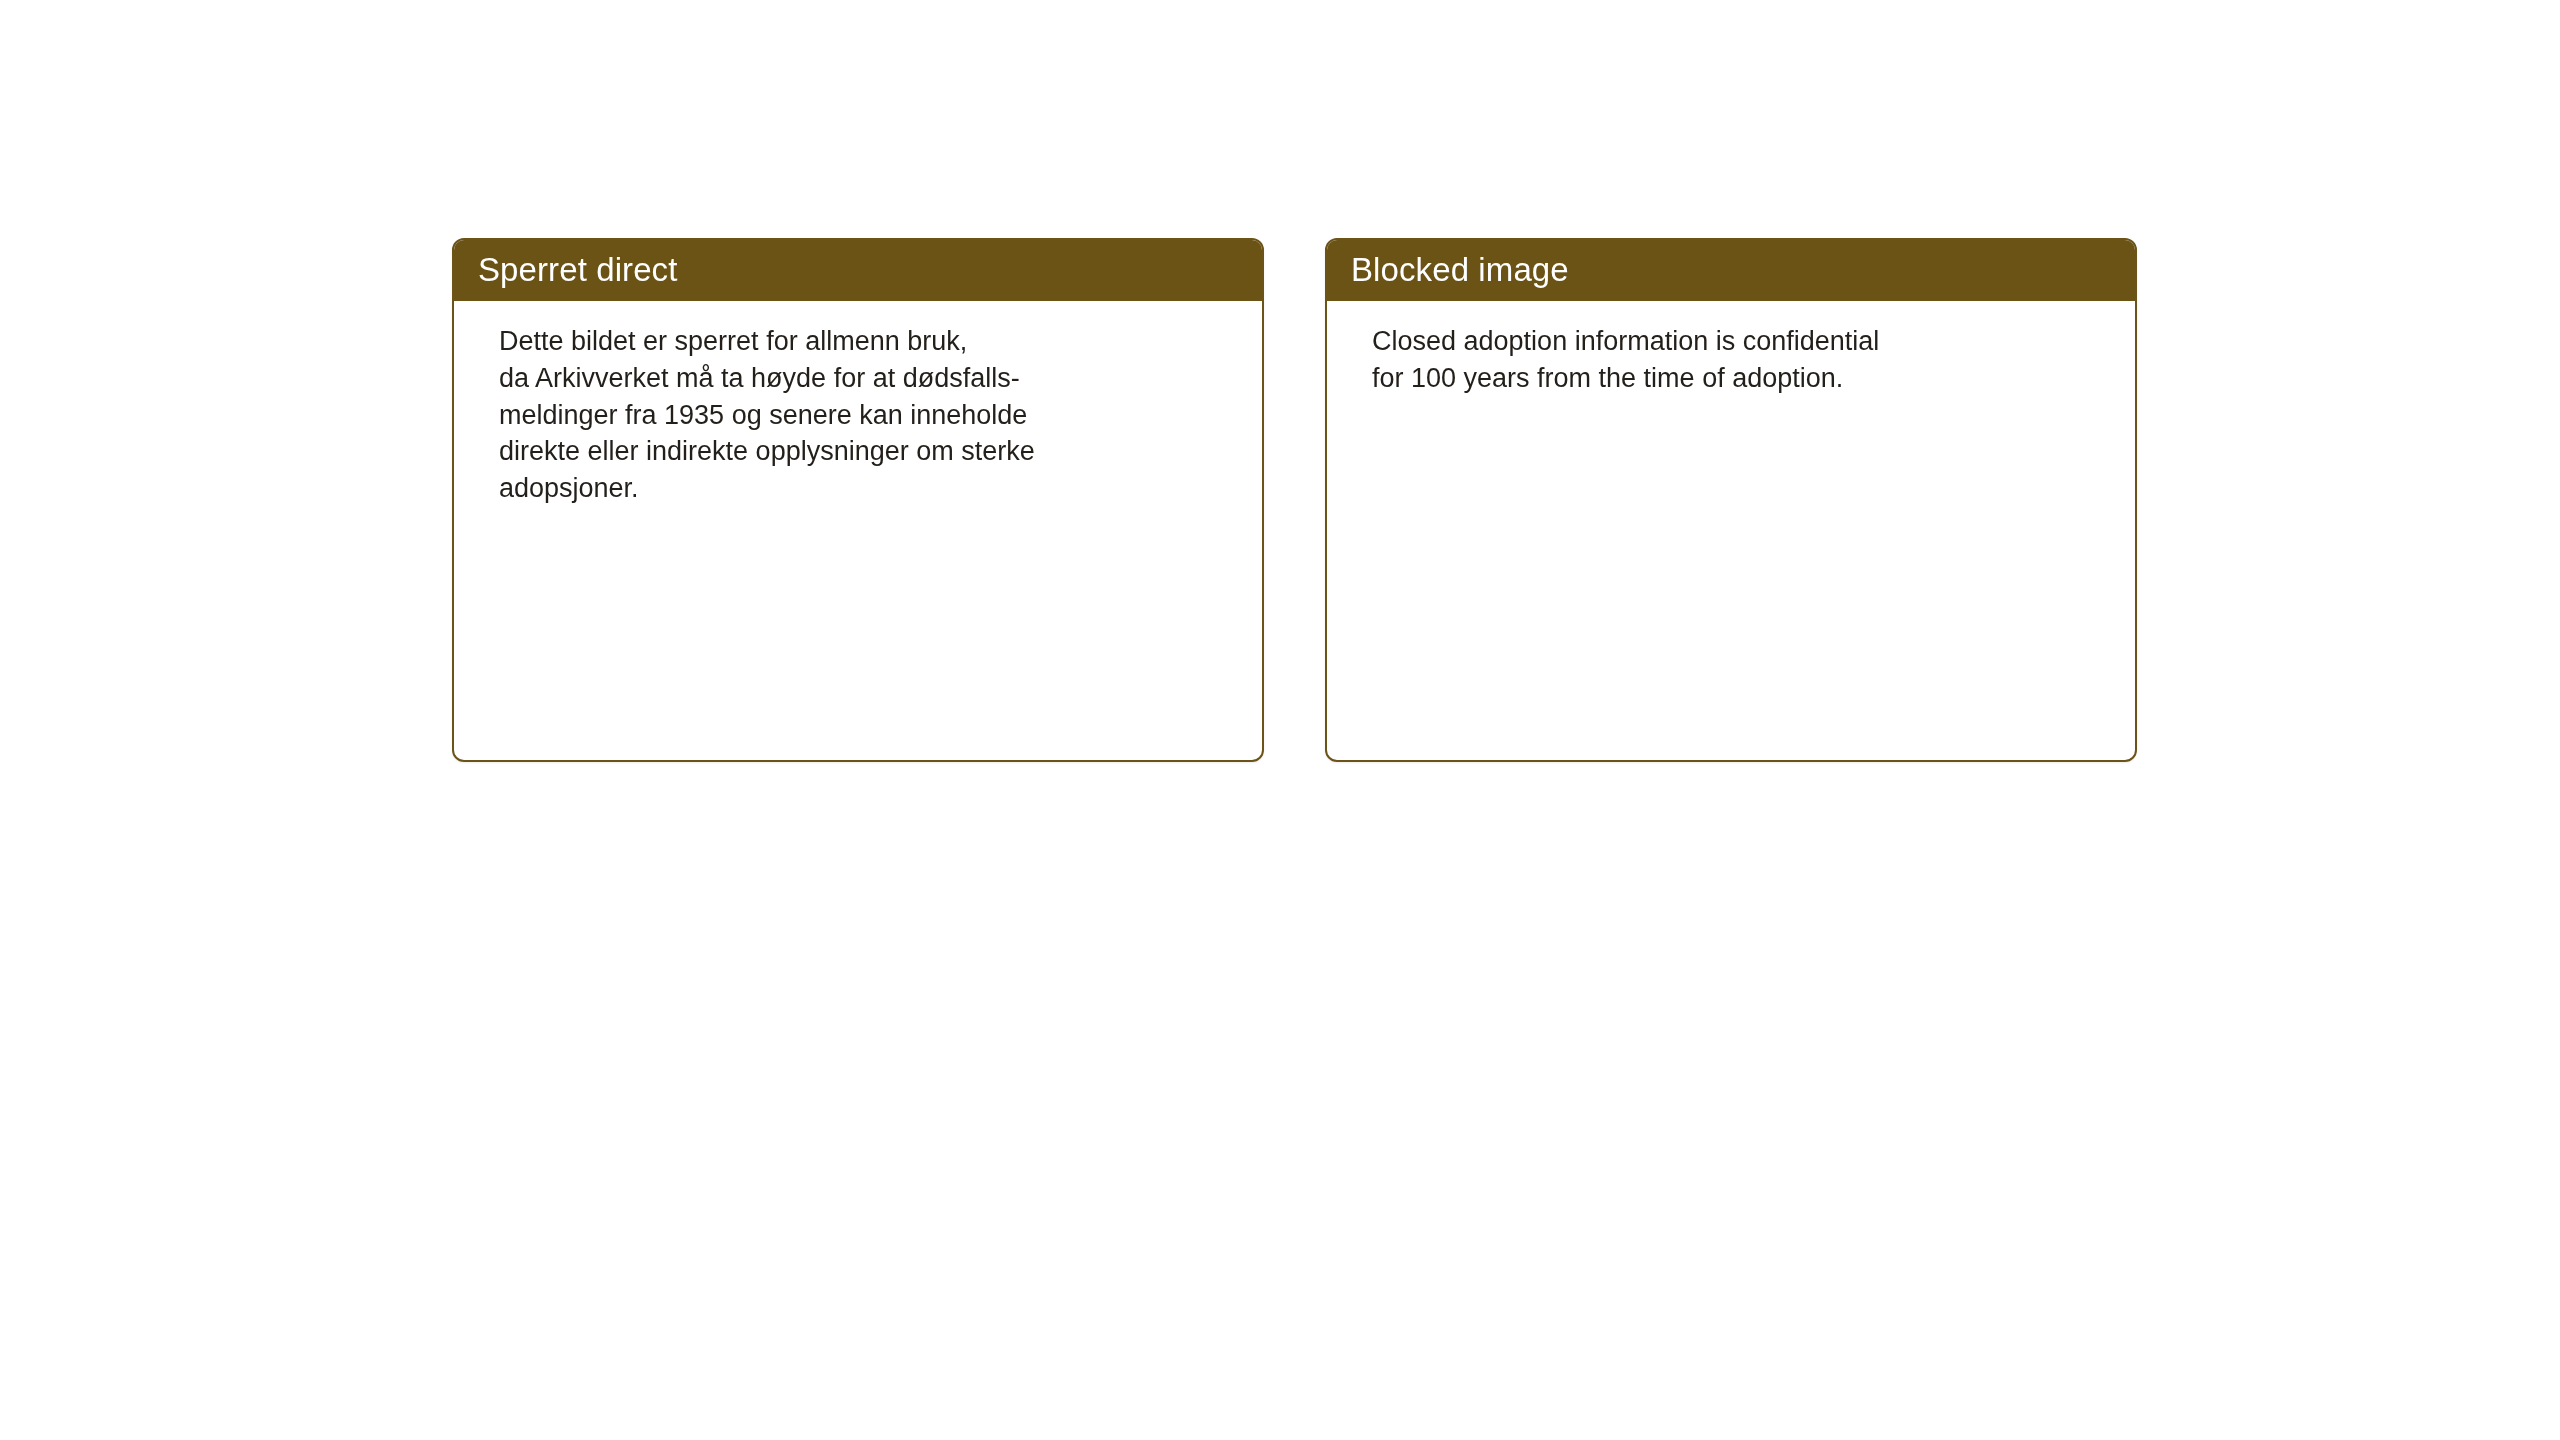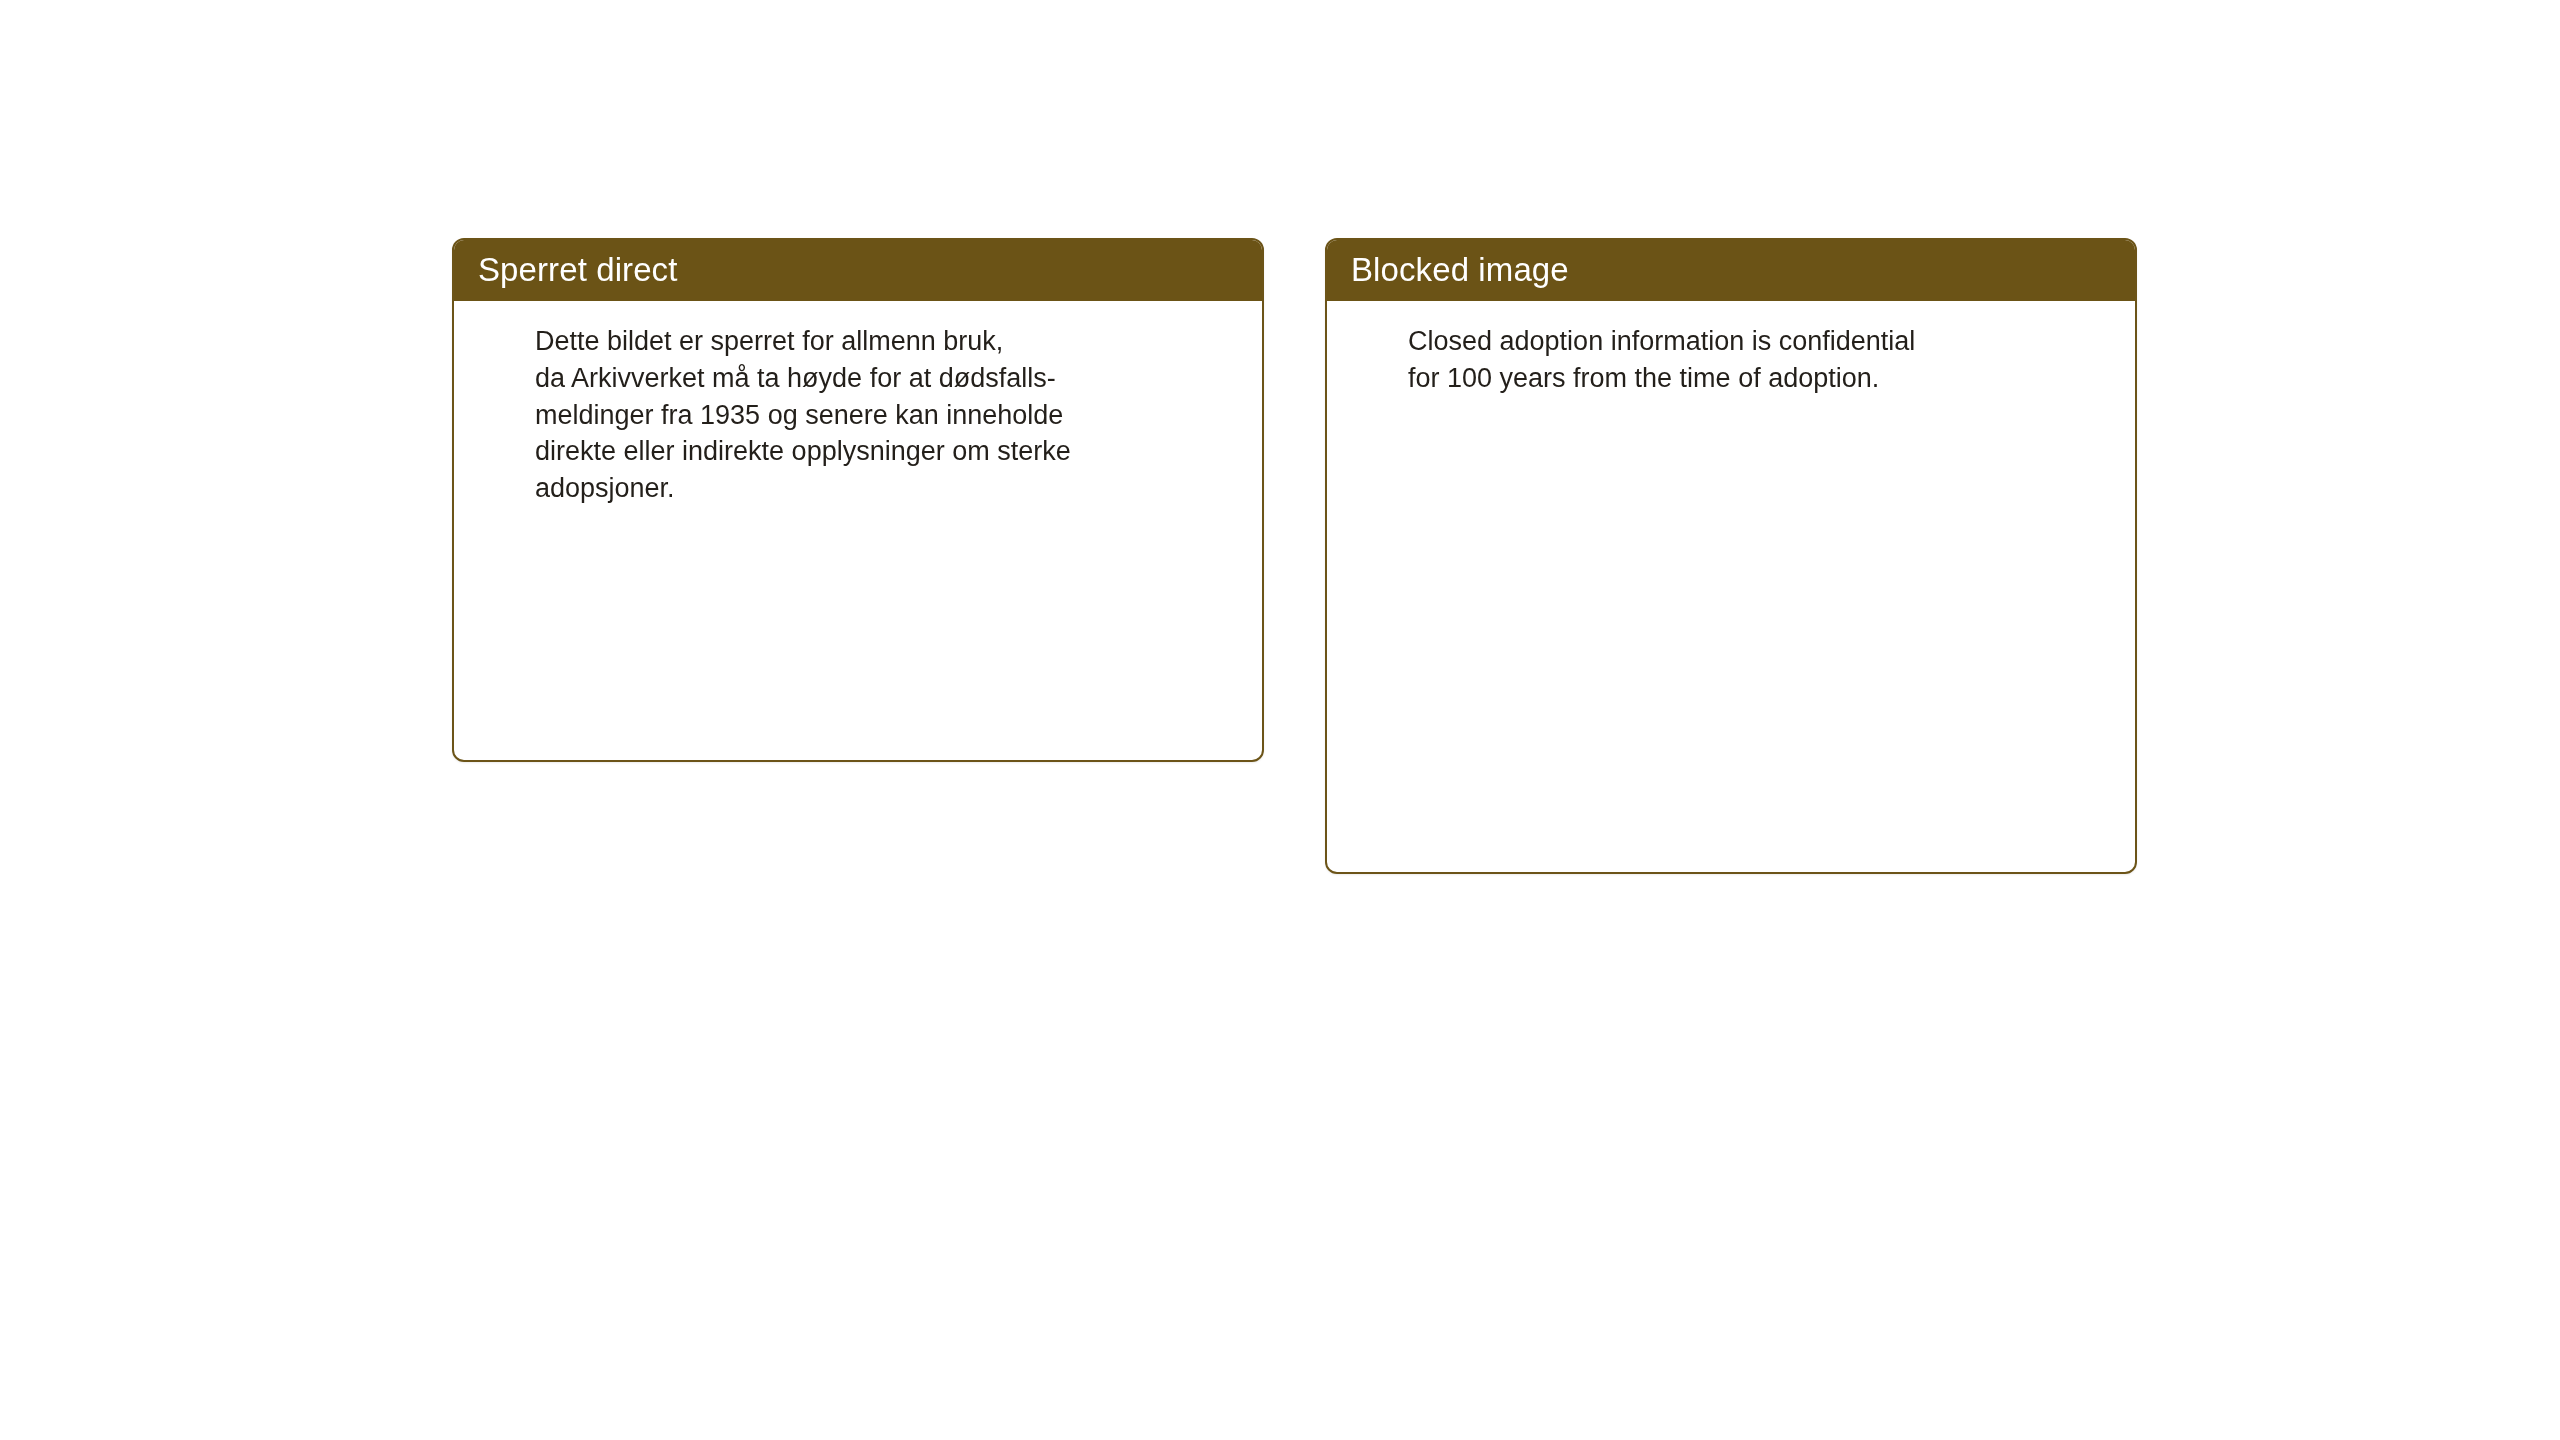--- a/index.html
+++ b/index.html
@@ -38,21 +38,20 @@
     padding: 12px 0 13px 24px;
     letter-spacing: 0.1px;
     white-space: nowrap;
   }
   .panel-body {
     box-sizing: border-box;
     padding: 22px 26px 20px 45px;
     color: #231f1a;
     font-size: 27px;
     line-height: 1.36;
-    margin-left: 36px;
   }
   .para {
     margin: 0;
     white-space: pre-line;
   }
   .para + .para {
     margin-top: 1.36em;
   }
 
   
@@ -60,21 +59,21 @@
     left: 452px;
     top: 238px;
     width: 812px;
     height: 524px;
   }
   
   #panel-blocked-en {
     left: 1325px;
     top: 238px;
     width: 812px;
-    height: 636px;
+    height: 524px;
   }
 </style>
 </head>
 <body>
 
 <div class="stage">
 
   <section class="panel" id="panel-blocked-no">
     <div class="panel-header">Sperret direct</div>
     <div class="panel-body">

